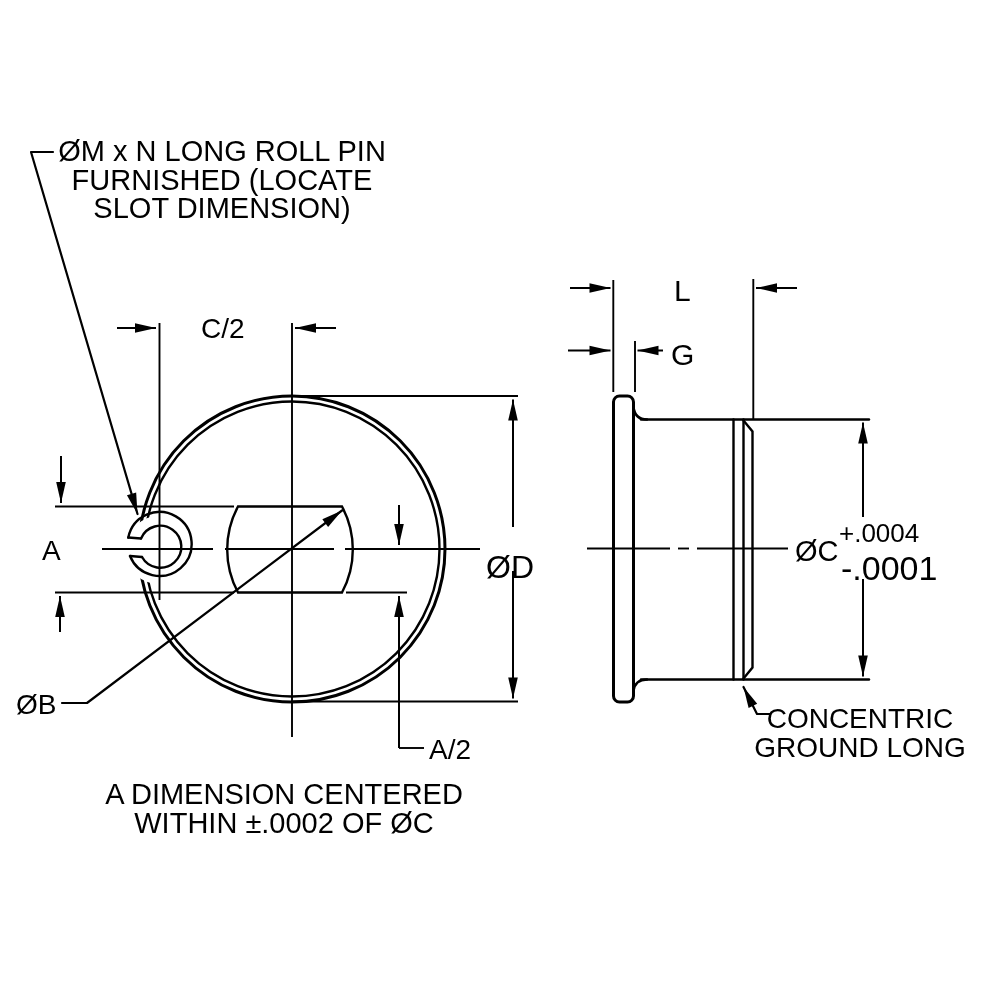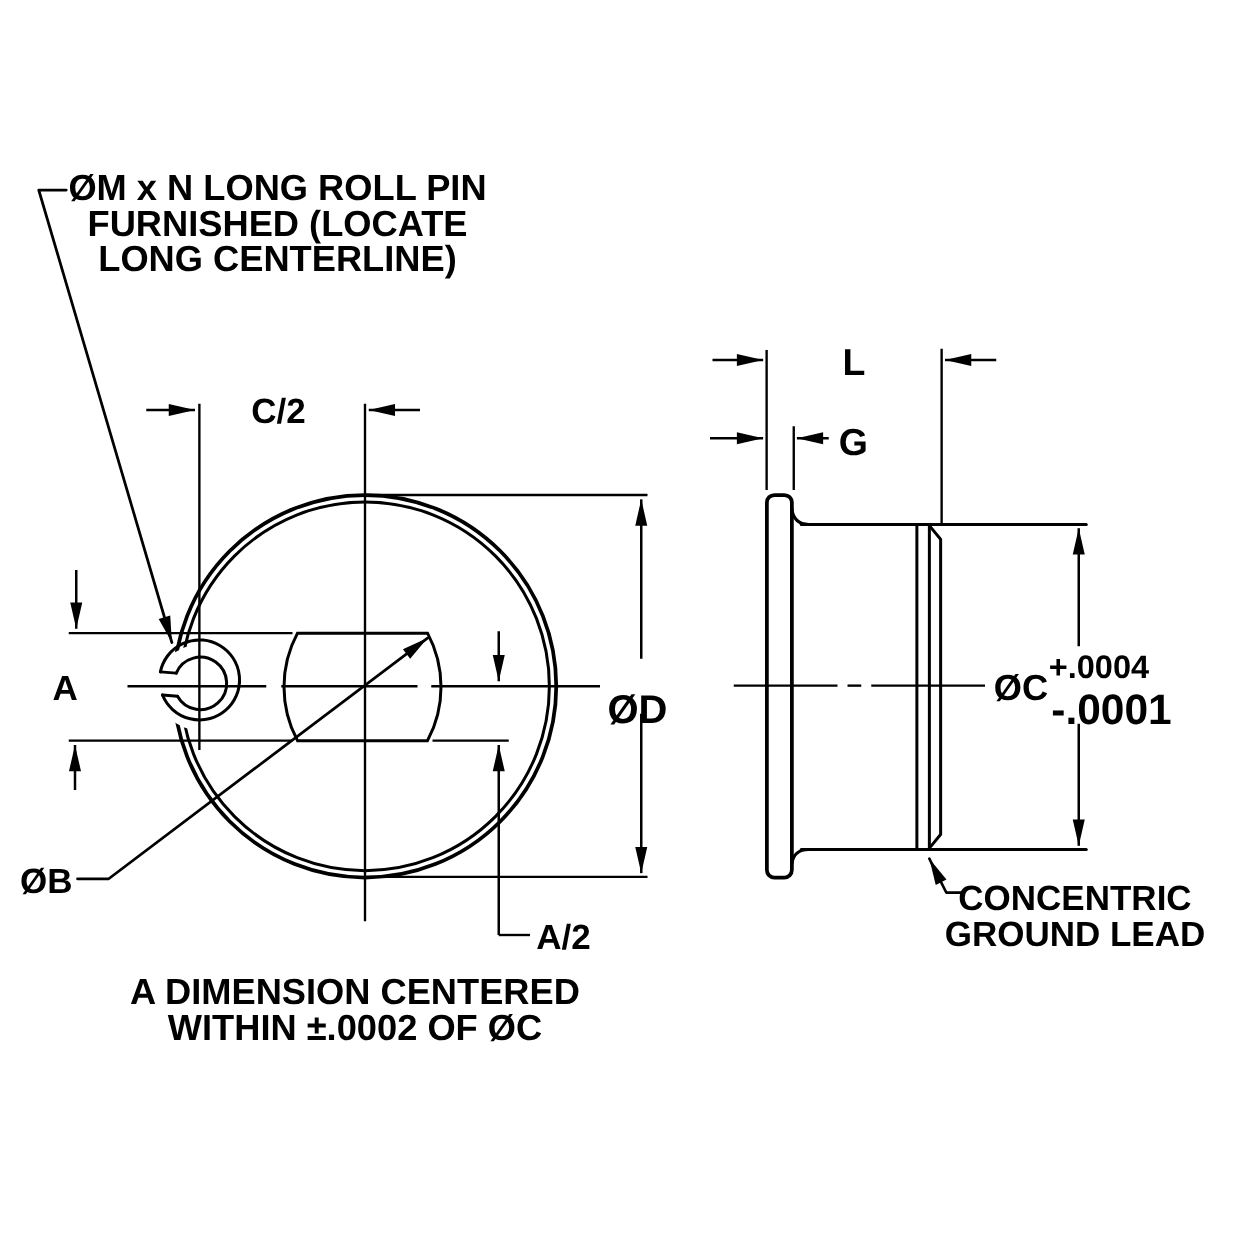--- a/index.html
+++ b/index.html
@@ -2,21 +2,21 @@
 <html><head>
 <meta charset="utf-8">
 <style>
   html,body{margin:0;padding:0;background:#ffffff;}
   #canvas{
     position:relative;width:990px;height:990px;background:#ffffff;overflow:hidden;
     font-family:"Liberation Sans","DejaVu Sans",sans-serif;color:#000;
   }
   #drawing-svg{position:absolute;left:0;top:0;}
   .lbl{
-    position:absolute;font-weight:bold;color:#000;white-space:nowrap;
+    position:absolute;font-weight:normal;color:#000;white-space:nowrap;
     font-family:"Liberation Sans","DejaVu Sans",sans-serif;line-height:1;
   }
   .note{white-space:normal;text-align:center;}
   .obj{stroke:#000;stroke-width:3;fill:none;stroke-linecap:round;}
   .obj2{stroke:#000;stroke-width:2.4;fill:none;stroke-linecap:round;}
   .thin{stroke:#000;stroke-width:1.9;fill:none;stroke-linecap:butt;}
   .dim{stroke:#000;stroke-width:2;fill:none;stroke-linecap:butt;}
   .lead{stroke:#000;stroke-width:2.2;fill:none;stroke-linecap:round;stroke-linejoin:round;}
   .whitefill{fill:#ffffff;}
 </style>
@@ -116,21 +116,21 @@
         <path d="M863,579 L863,676.5" marker-end="url(#arr)"></path>
       </g>
 
       <path class="lead" d="M770,714 L757,714 L743.5,687" marker-end="url(#arr)"></path>
     </g>
   </svg>
 
   <div class="lbl note" style="left:36px;top:137px;width:372px;font-size:29px;line-height:28.5px;">
     <div>ØM x N LONG ROLL PIN</div>
     <div>FURNISHED (LOCATE</div>
-    <div>LONG CENTERLINE)</div>
+    <div>SLOT DIMENSION)</div>
   </div>
 
   <div class="lbl" style="left:201px;top:315px;font-size:28px;">C/2</div>
 
   <div class="lbl" style="left:42px;top:537px;font-size:28px;">A</div>
 
   <div class="lbl" style="left:16px;top:691px;font-size:28px;text-align:right;">ØB</div>
 
   <div class="lbl" style="left:486px;top:533px;font-size:32px;margin-top:18px;">ØD</div>
 
@@ -144,16 +144,16 @@
   <div class="lbl" style="left:674px;top:276px;font-size:30px;">L</div>
 
   <div class="lbl" style="left:671px;top:340px;font-size:30px;">G</div>
 
   <div class="lbl" style="left:795px;top:537px;font-size:29px;">ØC</div>
   <div class="lbl" style="left:839px;top:520px;font-size:26px;">+.0004</div>
   <div class="lbl" style="left:841px;top:551px;font-size:34px;">-.0001</div>
 
   <div class="lbl note" style="left:740px;top:705px;width:240px;font-size:28px;line-height:28.5px;">
     <div>CONCENTRIC</div>
-    <div>GROUND LEAD</div>
+    <div>GROUND LONG</div>
   </div>
 
 </div>
 
 </body></html>

